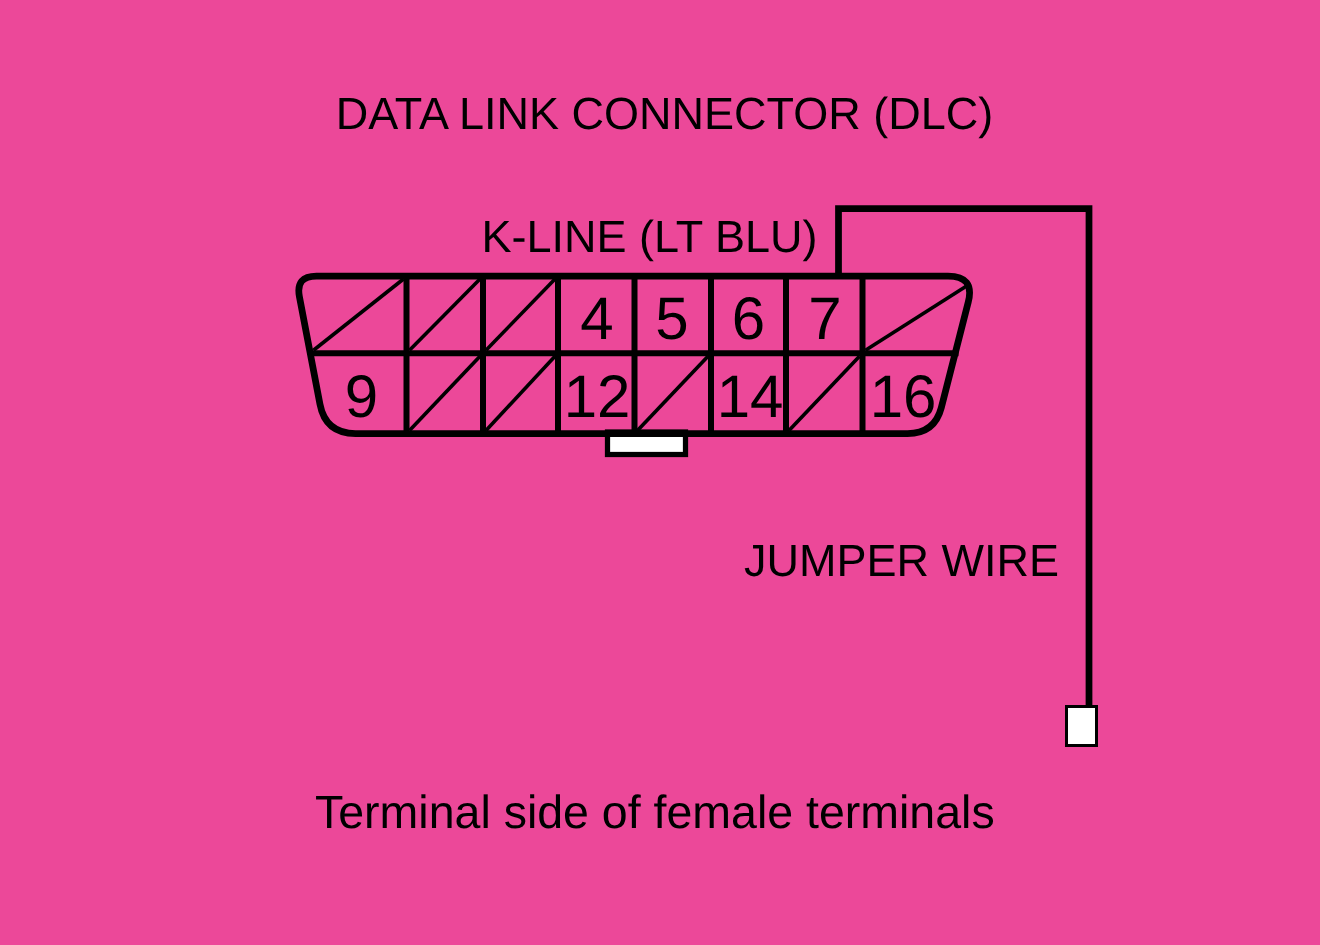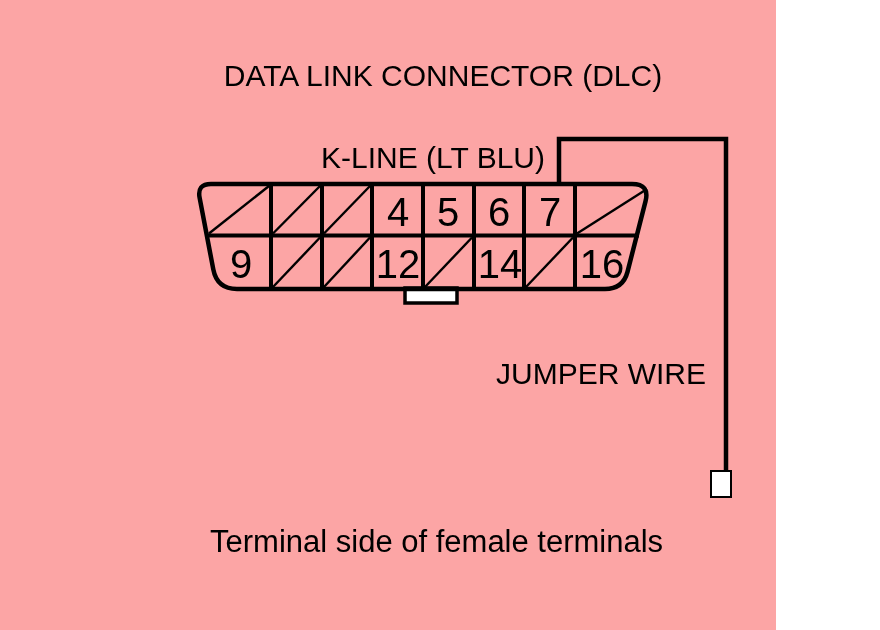--- a/index.html
+++ b/index.html
@@ -5,23 +5,23 @@
   html, body {
     margin: 0;
     padding: 0;
     background: #ffffff;
     width: 880px;
     height: 630px;
     overflow: hidden;
   }
   .stage {
     position: relative;
-    width: 776px;
+    width: 880px;
     height: 630px;
-    background: #fca5a5;
+    background: #ec4899;
   }
   svg { display: block; }
   .label-text {
     font-family: "Liberation Sans", "DejaVu Sans", sans-serif;
     font-size: 30px;
     fill: #000000;
   }
   .caption-text {
     font-family: "Liberation Sans", "DejaVu Sans", sans-serif;
     font-size: 31px;

